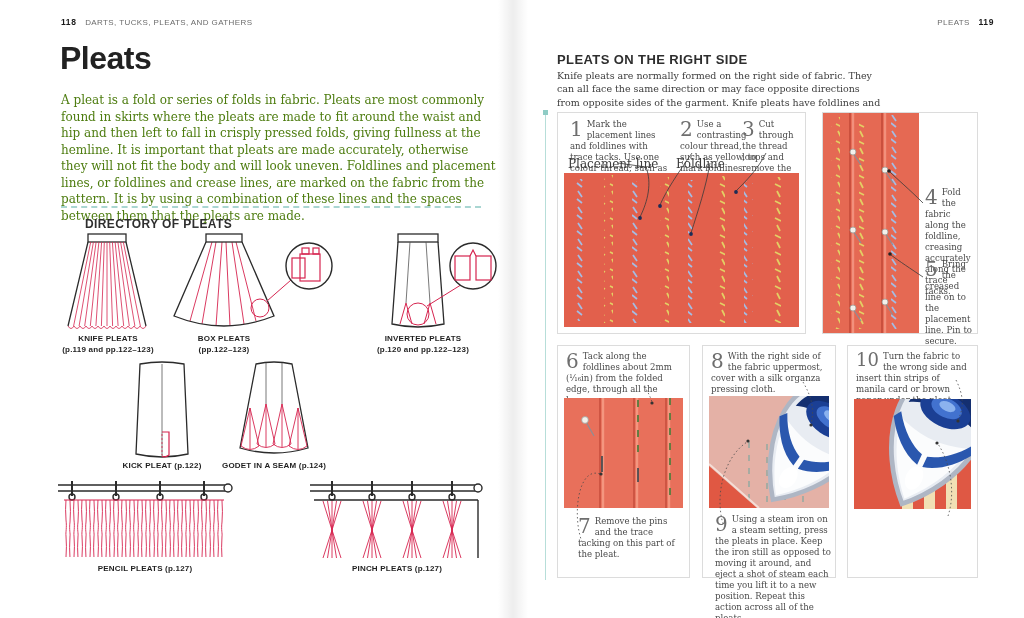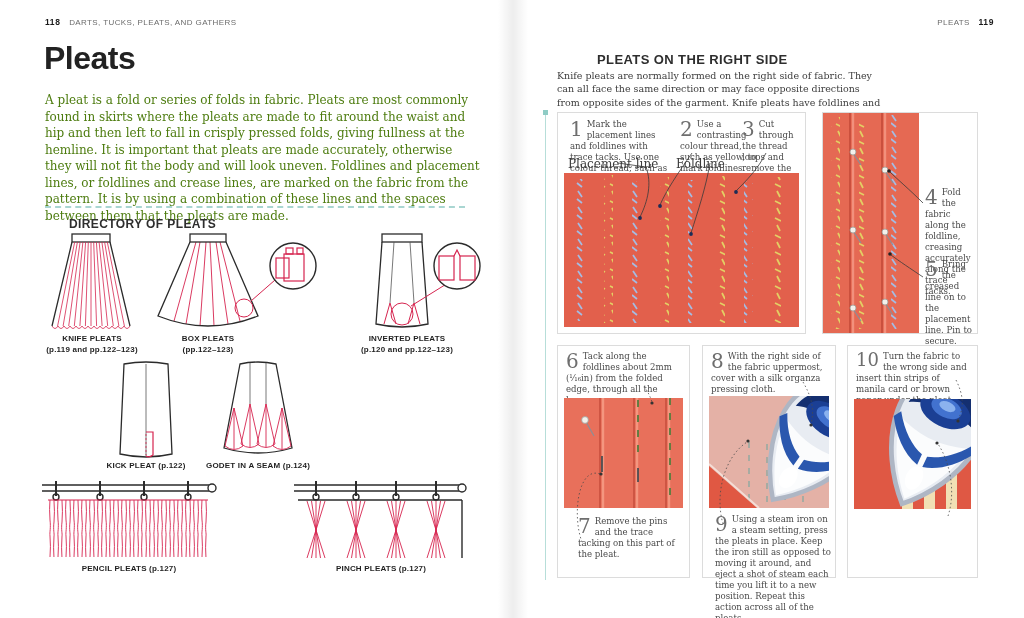--- a/index.html
+++ b/index.html
@@ -1,21 +1,21 @@
 <!DOCTYPE html>
 <html><head>
 <meta charset="utf-8">
 <style>
   html,body{margin:0;padding:0;background:#ffffff;}
   #book{position:relative;width:1024px;height:618px;background:#ffffff;overflow:hidden;
         font-family:"Liberation Sans",sans-serif;}
   #gutter{position:absolute;left:498px;top:0;width:30px;height:618px;pointer-events:none;
         background:linear-gradient(to right,rgba(0,0,0,0) 0%,rgba(0,0,0,0.07) 50%,rgba(0,0,0,0) 100%);}
   .page{position:absolute;top:0;width:512px;height:618px;}
-  #left-page{left:0;} #right-page{left:512px;}
+  #left-page{left:16px;} #right-page{left:512px;}
 
   .pg-header{position:absolute;top:17px;font-size:8px;letter-spacing:0.4px;color:#6b6b6b;}
   .pg-header b{color:#1a1a1a;font-size:8.5px;margin-right:6px;letter-spacing:0.6px;}
   .pg-header.rightal b{margin-right:0;margin-left:6px;}
 
   h1{position:absolute;left:44px;top:40px;margin:0;font-size:32px;font-weight:800;
      letter-spacing:-0.5px;color:#222;}
   .intro{position:absolute;left:45px;top:92px;width:436px;margin:0;
      font-family:"DejaVu Serif",serif;font-size:12px;line-height:1.38;color:#4d7c0f;}
   .dashed-rule{position:absolute;left:45px;top:206px;width:420px;height:0;
@@ -239,21 +239,21 @@
       </figcaption>
     </figure>
   </div>
 
   <div id="right-page" class="page">
     <div class="pg-header rightal" style="right:30px;">
       <span>PLEATS</span>
       <b>119</b>
     </div>
 
-    <h2 id="rp-title" style="position:absolute;margin-left:40px;">PLEATS ON THE RIGHT SIDE</h2>
+    <h2 id="rp-title" style="position:absolute;">PLEATS ON THE RIGHT SIDE</h2>
     <p class="rp-intro">Knife pleats are normally formed on the right side of fabric. They can all face the same direction or may face opposite directions from opposite sides of the garment. Knife pleats have foldlines and placement lines.</p>
     <div id="teal-vline"></div>
 
     <div class="panel" style="left:45px;top:112px;width:249px;height:222px;">
       <div class="step" style="left:12px;top:6px;width:100px;">
         <span class="stepnum">1</span>
         <span>Mark the placement lines and foldlines with trace tacks. Use one colour thread, such as light blue, for placement lines.</span>
       </div>
       <div class="step" style="left:122px;top:6px;width:78px;">
         <span class="stepnum">2</span>

